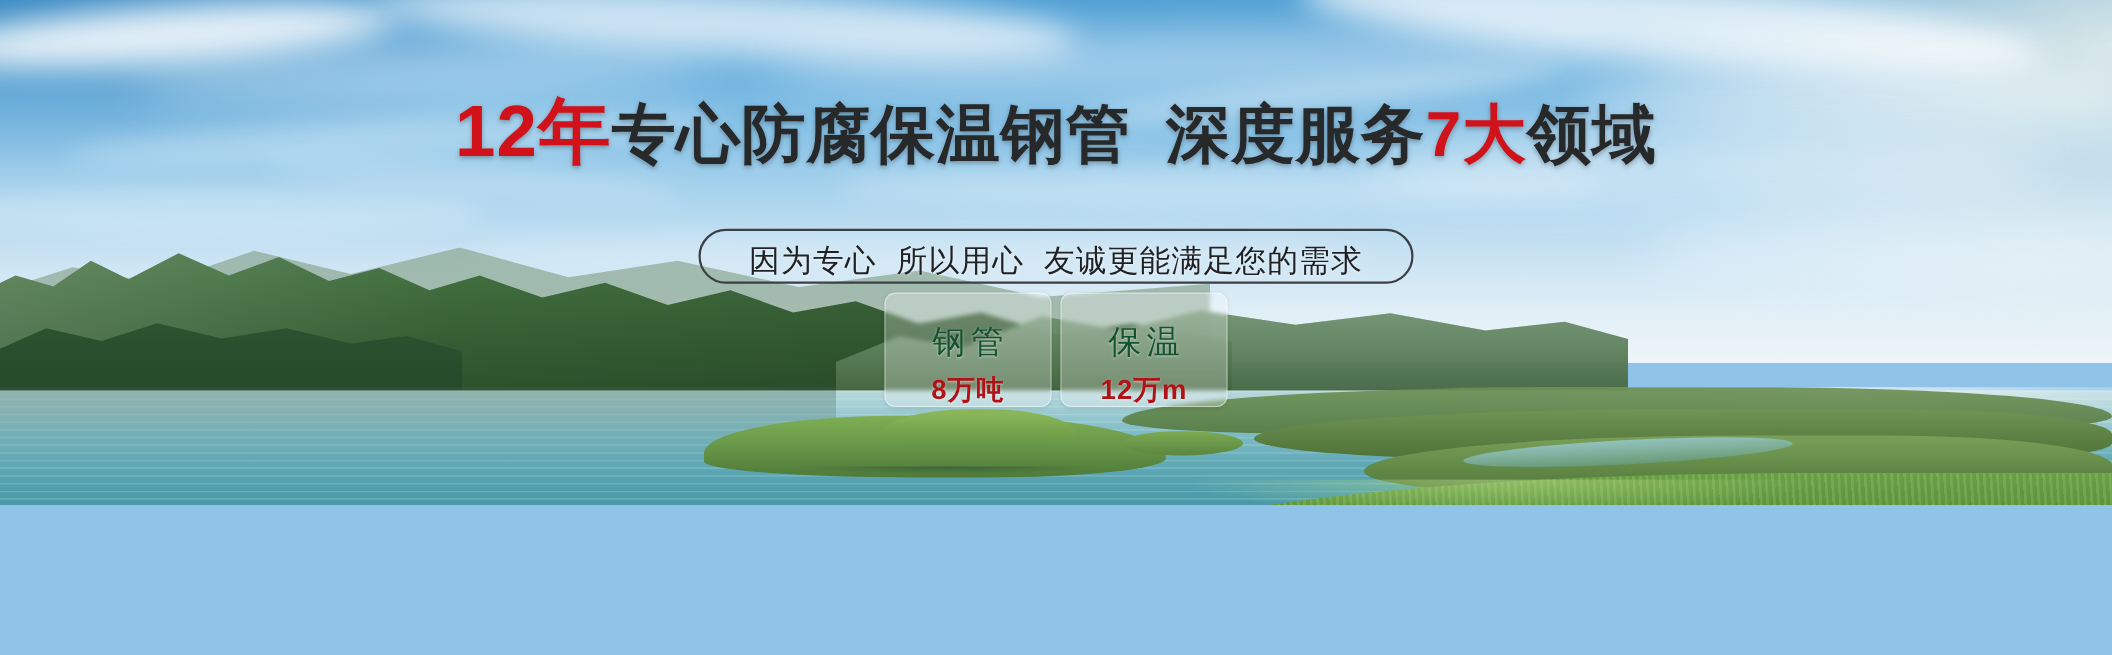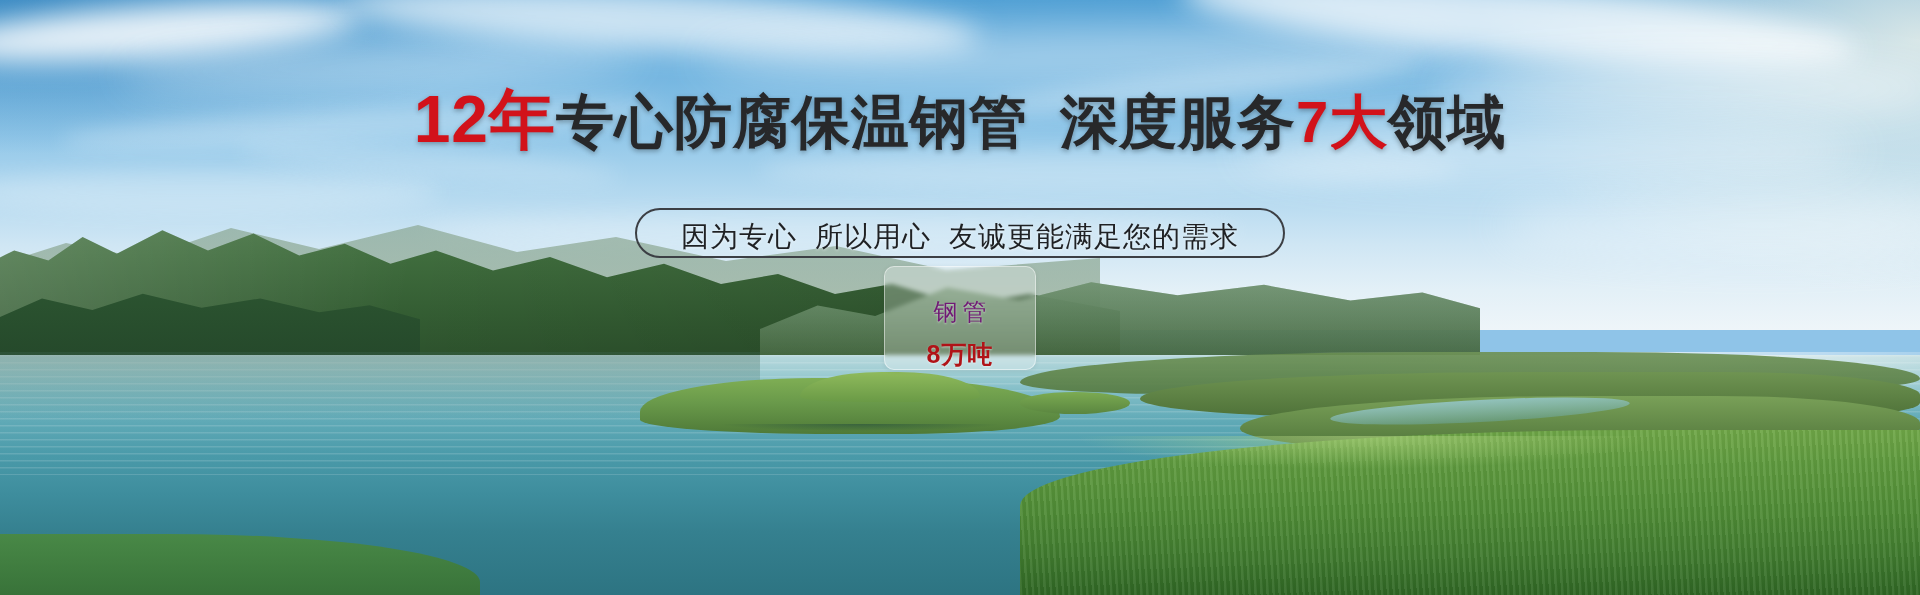--- a/index.html
+++ b/index.html
@@ -5,21 +5,21 @@
   * { margin:0; padding:0; box-sizing:border-box; }
   html,body { width:1920px; height:595px; overflow:hidden; }
   body {
     font-family:"Liberation Sans", sans-serif;
     background:#8fc4e8;
   }
 
   .banner {
     position:relative;
     width:1920px;
-    height:595px;
+    height:459px;
     overflow:hidden;
   }
 
   
   .sky {
     position:absolute; left:0; top:0; width:1920px; height:330px;
     background:
       linear-gradient(to bottom,
         #4f9fd4 0%,
         #62abdb 12%,
@@ -247,23 +247,23 @@
     border:1px solid rgba(255,255,255,.48);
     backdrop-filter:blur(2px);
     display:flex;
     flex-direction:column;
     align-items:center;
     justify-content:center;
     gap:10px;
     box-shadow:0 1px 5px rgba(0,0,0,.08);
   }
   .card-title {
-    font-size:24px;
+    font-size:30px;
     line-height:26px;
-    color:#701a75;
+    color:#14532d;
     letter-spacing:5px;
     text-indent:5px;
     text-shadow:0 1px 2px rgba(255,255,255,.5);
     margin-top:32px;
   }
   .card-value {
     font-size:25px;
     line-height:28px;
     color:#b01317;
     letter-spacing:1px;
@@ -332,15 +332,19 @@
   </div>
 
   <div class="cards">
 
     <div class="card">
       <div class="card-title">钢管</div>
       <div class="card-value"><span>8万吨</span><sup></sup></div>
     </div>
 
 
+    <div class="card">
+      <div class="card-title">保温</div>
+      <div class="card-value"><span>12万m</span><sup></sup></div>
+    </div>
 
   </div>
 </div>
 
 </body></html>

